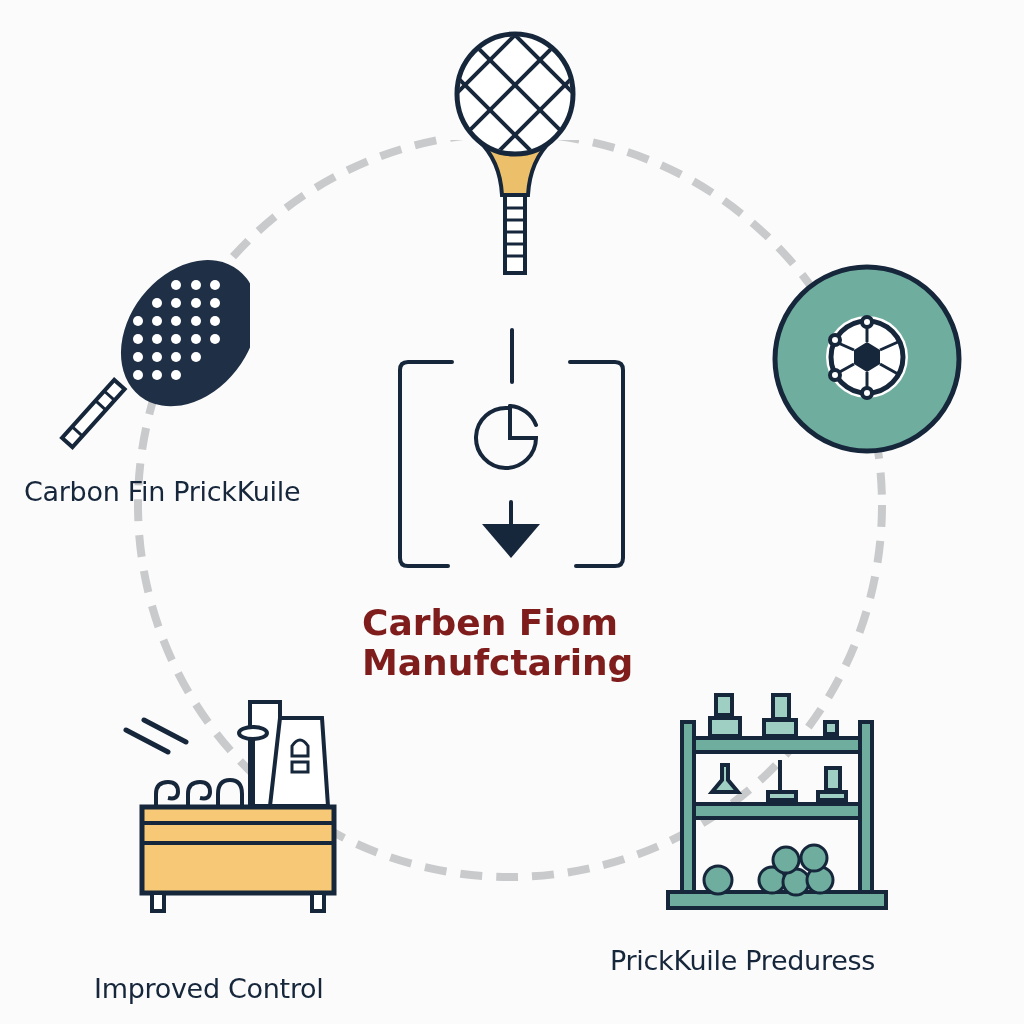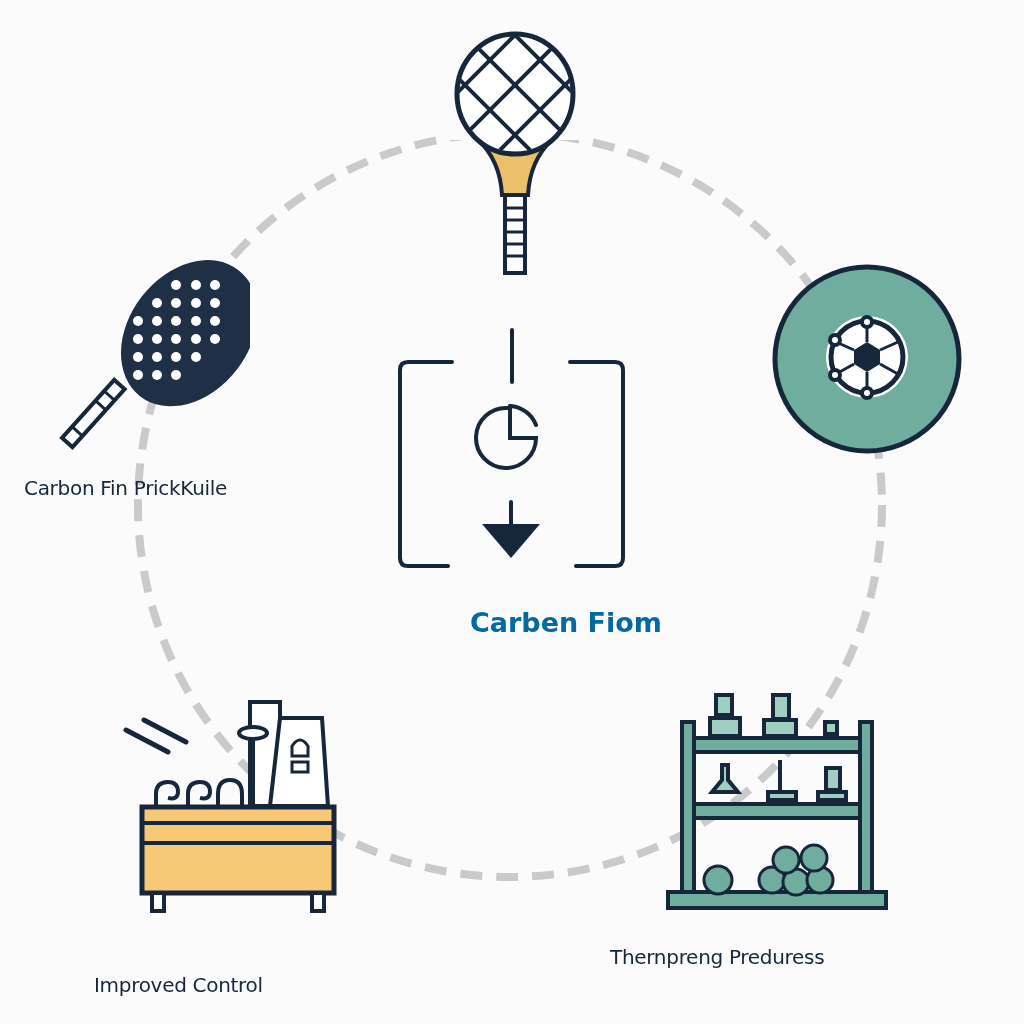--- a/index.html
+++ b/index.html
@@ -7,34 +7,34 @@
     width:1024px; height:1024px; overflow:hidden;
     background:#fbfbfb;
     font-family:"DejaVu Sans", sans-serif;
     color:#16263b;
     position:relative;
   }
   .canvas { position:absolute; left:0; top:0; width:1024px; height:1024px; }
   .label {
     position:absolute;
     font-family:"DejaVu Sans", sans-serif;
-    font-size:20px;
+    font-size:27px;
     color:#16263b;
     white-space:nowrap;
     letter-spacing:-0.3px;
   }
   .center-title {
     position:absolute;
     left:362px; top:603px; width:300px;
-    text-align:right;
+    text-align:left;
     font-family:"DejaVu Sans", sans-serif;
     font-weight:bold;
-    font-size:27px;
+    font-size:36px;
     line-height:40px;
-    color:#0369a1;
+    color:#7f1d1d;
   }
   .node { position:absolute; }
 </style>
 </head>
 <body>
 
 <div class="canvas">
 
   <svg class="node" style="left:0;top:0" width="1024" height="1024" viewBox="0 0 1024 1024">
     <circle cx="510" cy="505" r="372" fill="none" stroke="#c9cacc" stroke-width="8" stroke-dasharray="22 14"></circle>
@@ -187,18 +187,19 @@
       <circle cx="112" cy="200" r="13"></circle>
       <circle cx="136" cy="202" r="13"></circle>
       <circle cx="160" cy="200" r="13"></circle>
       <circle cx="126" cy="180" r="13"></circle>
       <circle cx="154" cy="178" r="13"></circle>
     </g>
   </svg>
 
   <div class="label" style="left:24px;top:476px;">Carbon Fin PrickKuile</div>
   <div class="label" style="left:94px;top:945px;margin-top:28px;">Improved Control</div>
-  <div class="label" style="left:610px;top:945px;">Thernpreng Preduress</div>
+  <div class="label" style="left:610px;top:945px;">PrickKuile Preduress</div>
 
   <div class="center-title">
     <div>Carben Fiom</div>
+    <div>Manufctaring</div>
   </div>
 </div>
 
 </body></html>

